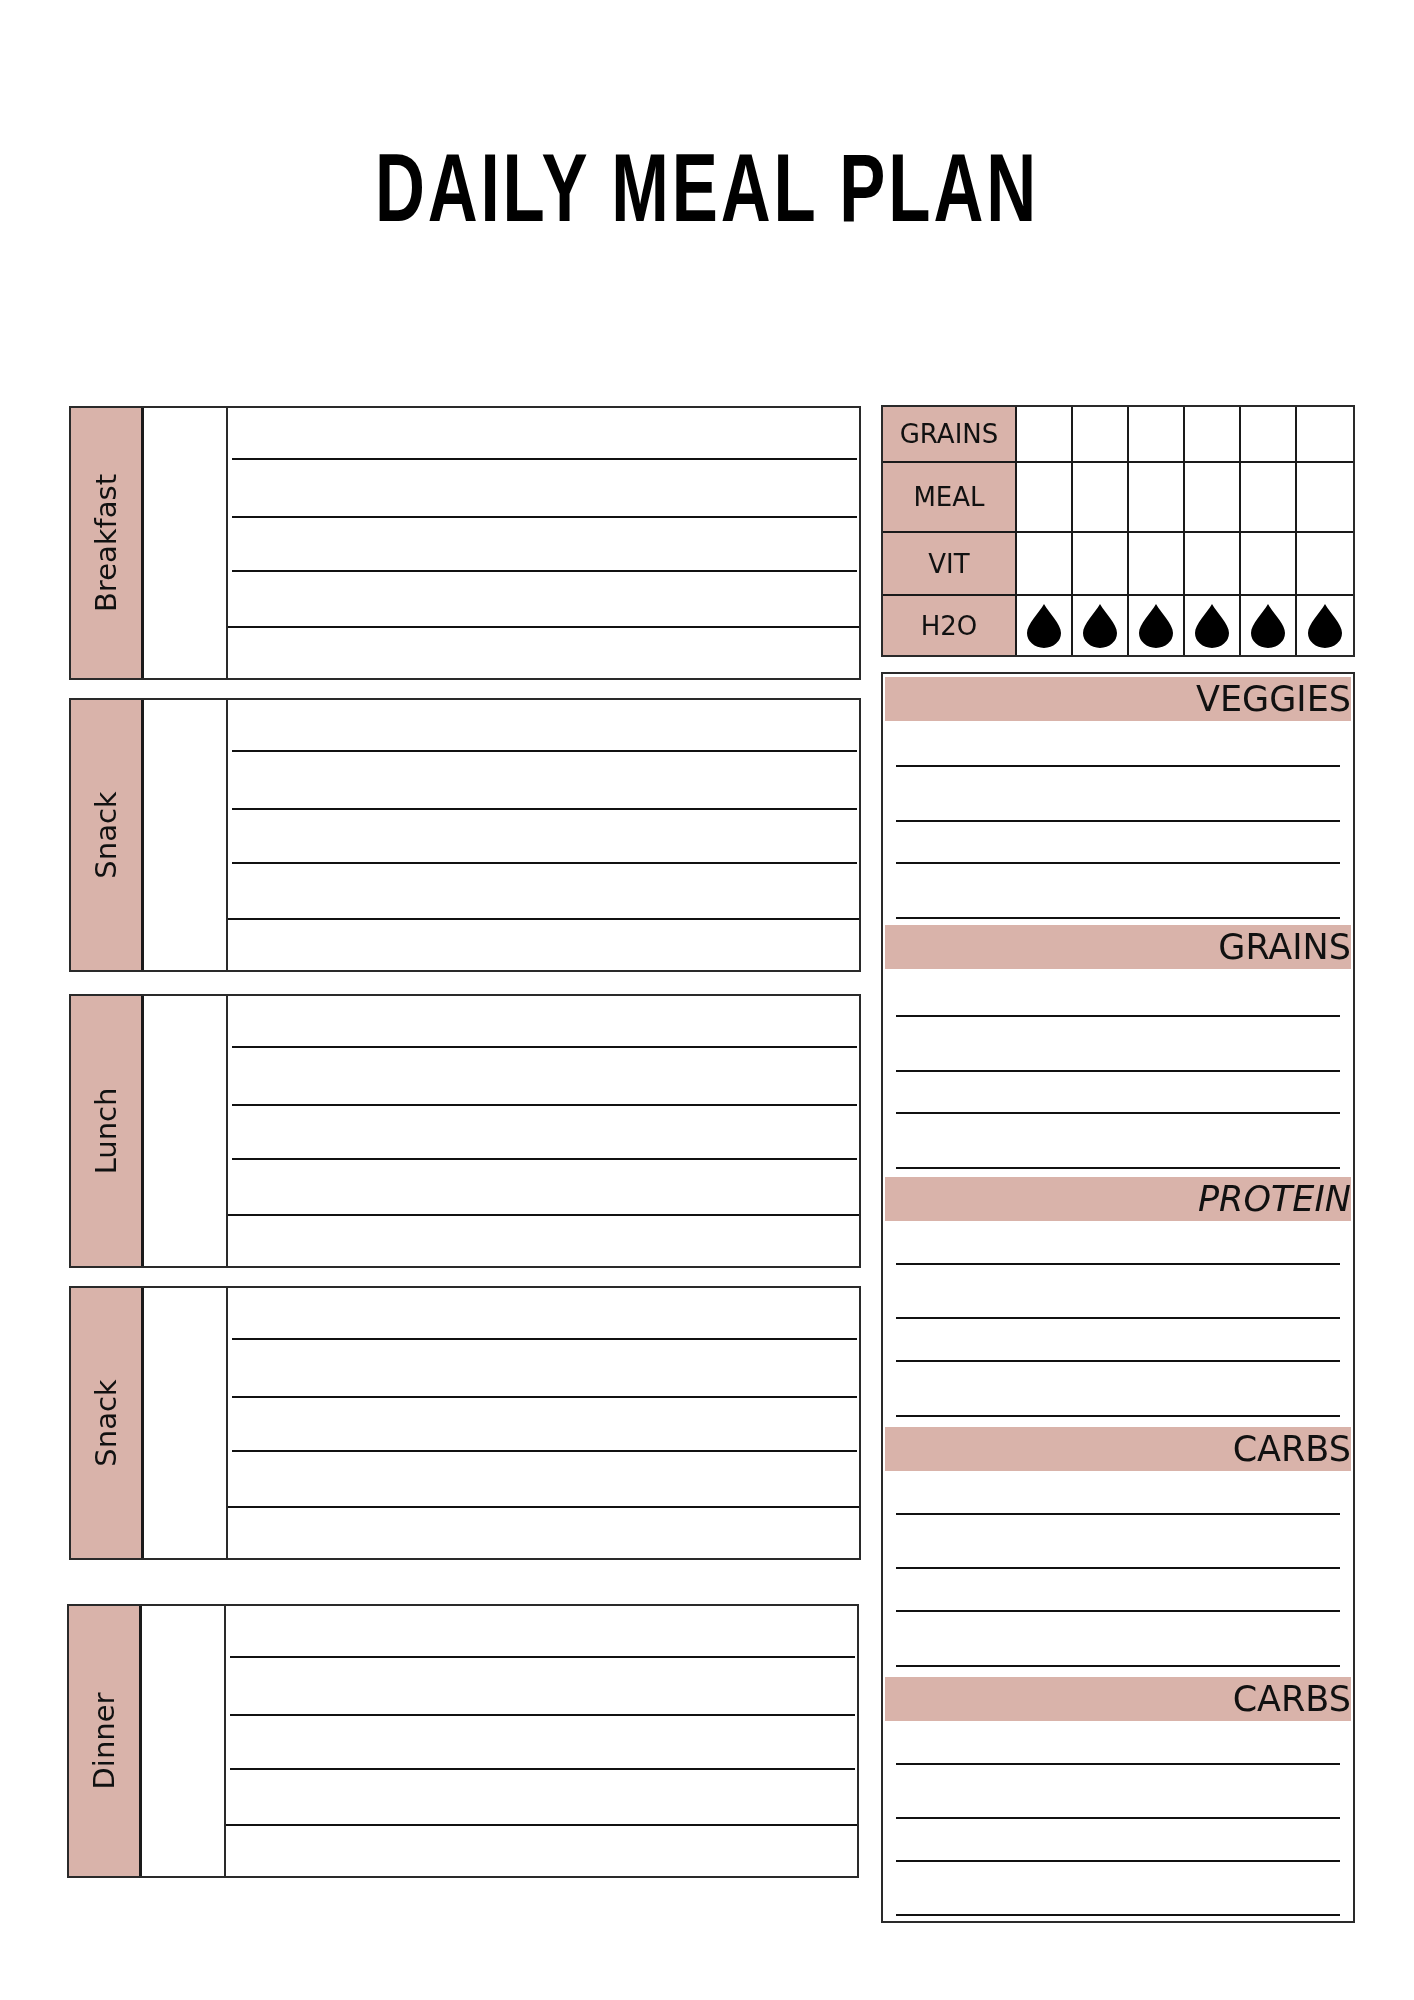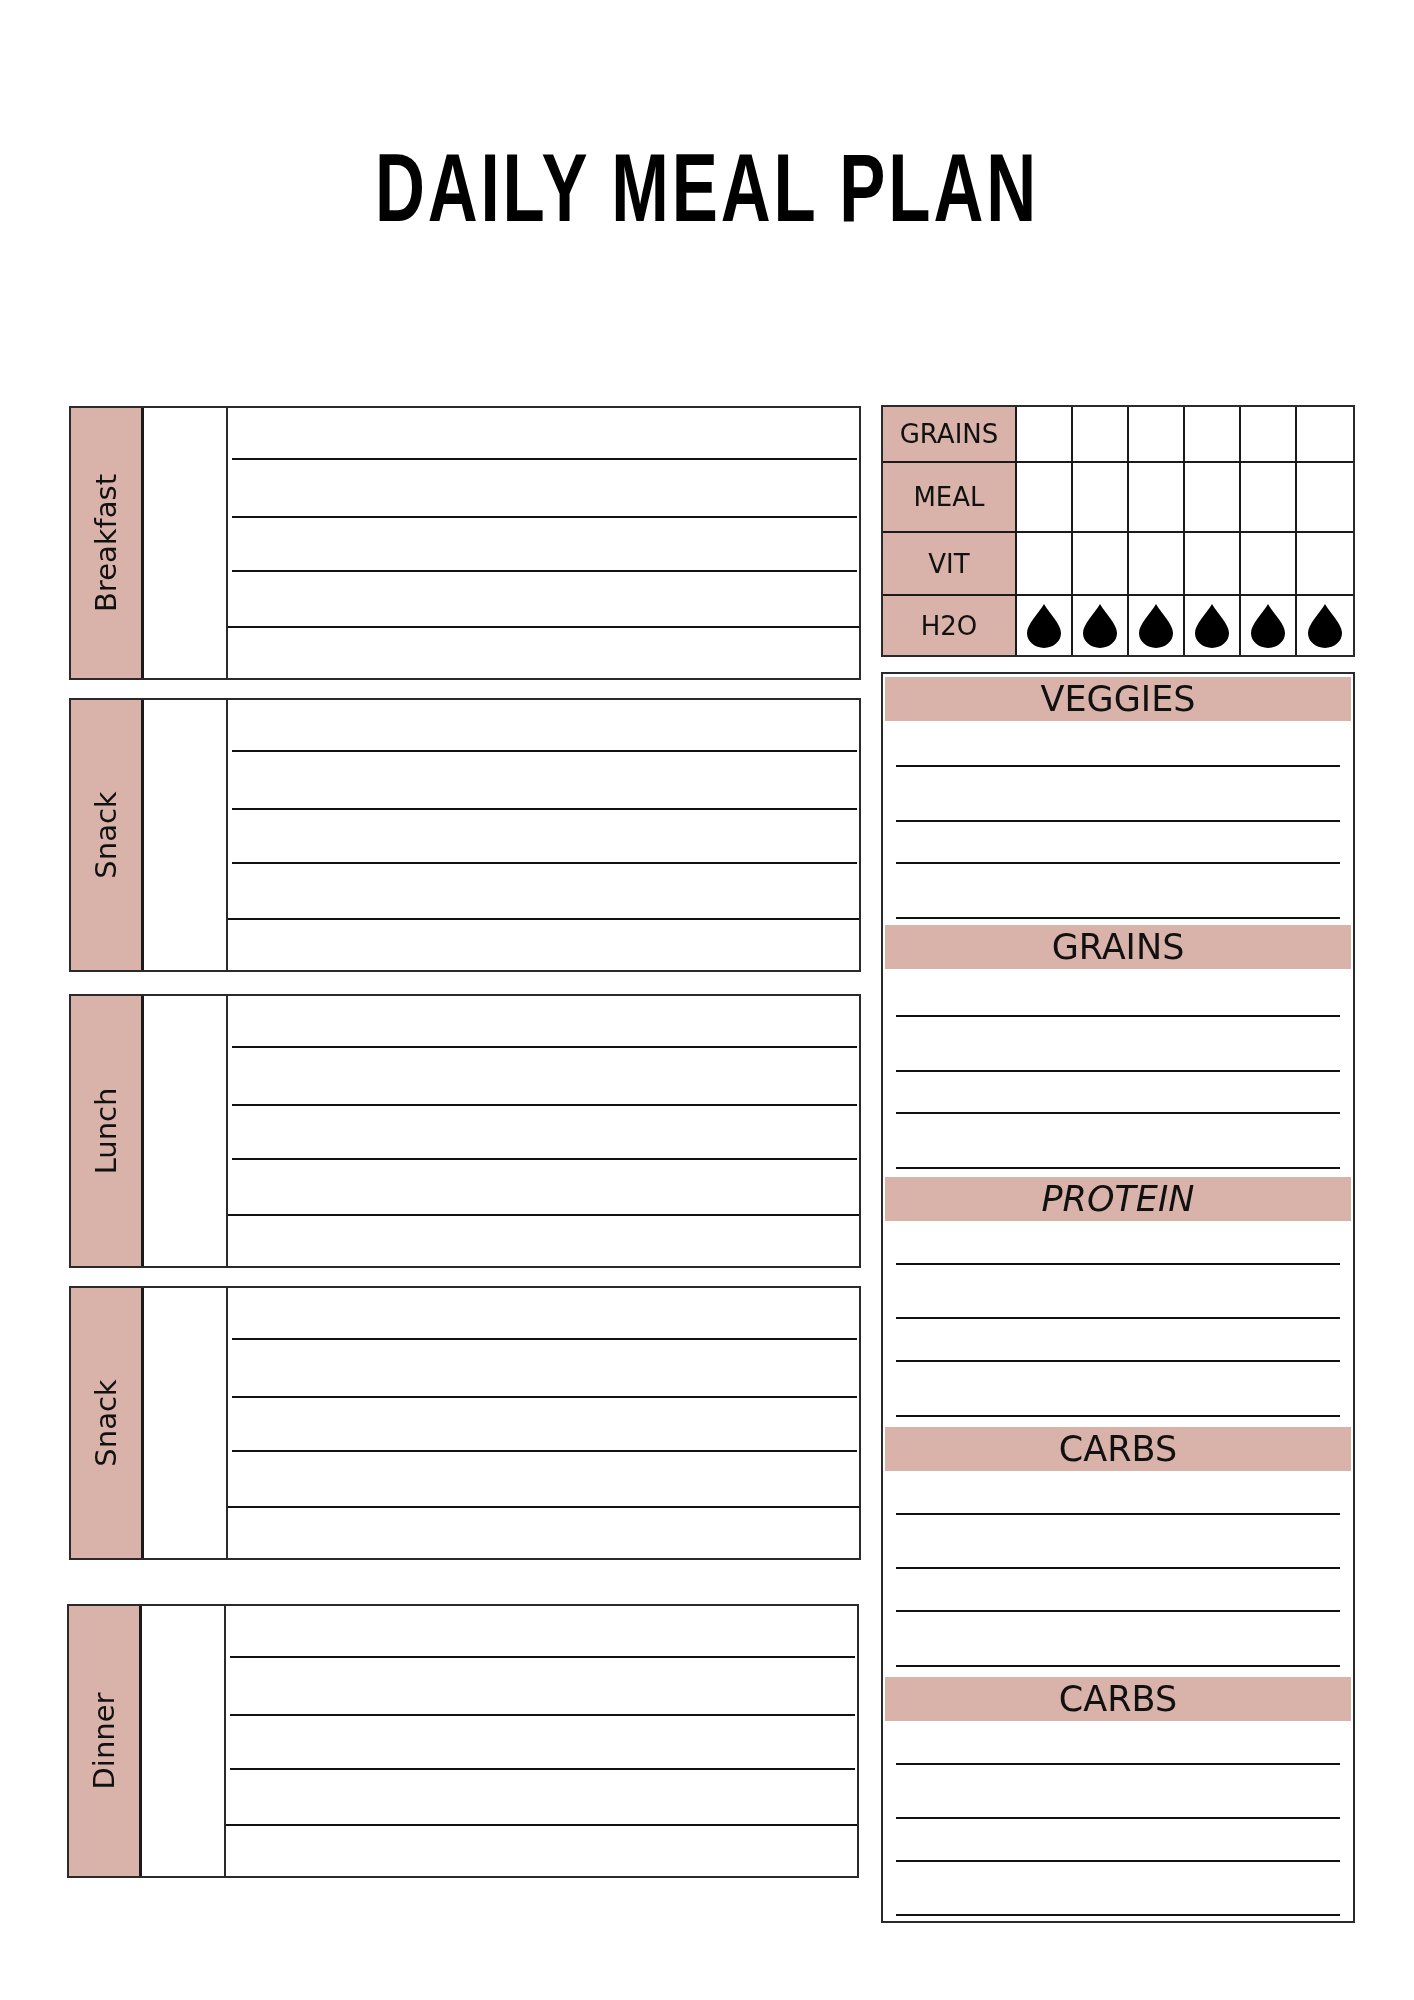--- a/index.html
+++ b/index.html
@@ -56,21 +56,21 @@
     .drop { width: 34px; height: 44px; }
 
     
     .groups {
       position: absolute; left: 881px; top: 672px; width: 474px; height: 1251px;
       border: 2px solid #2a2a2a; background: #fff;
     }
     .gsection { position: absolute; left: 0; right: 0; height: 248px; }
     .gheader {
       position: absolute; left: 2px; right: 2px; top: 3px; height: 44px;
-      background: #d9b3aa; text-align: center;
+      background: #d9b3aa; text-align: right;
       font-size: 35px; line-height: 44px; color: #111;
     }
     .gline {
       position: absolute; left: 13px; right: 13px; height: 2px; background: #111;
     }
   </style>
 </head>
 <body>
 
 <div class="title">DAILY MEAL PLAN</div>

